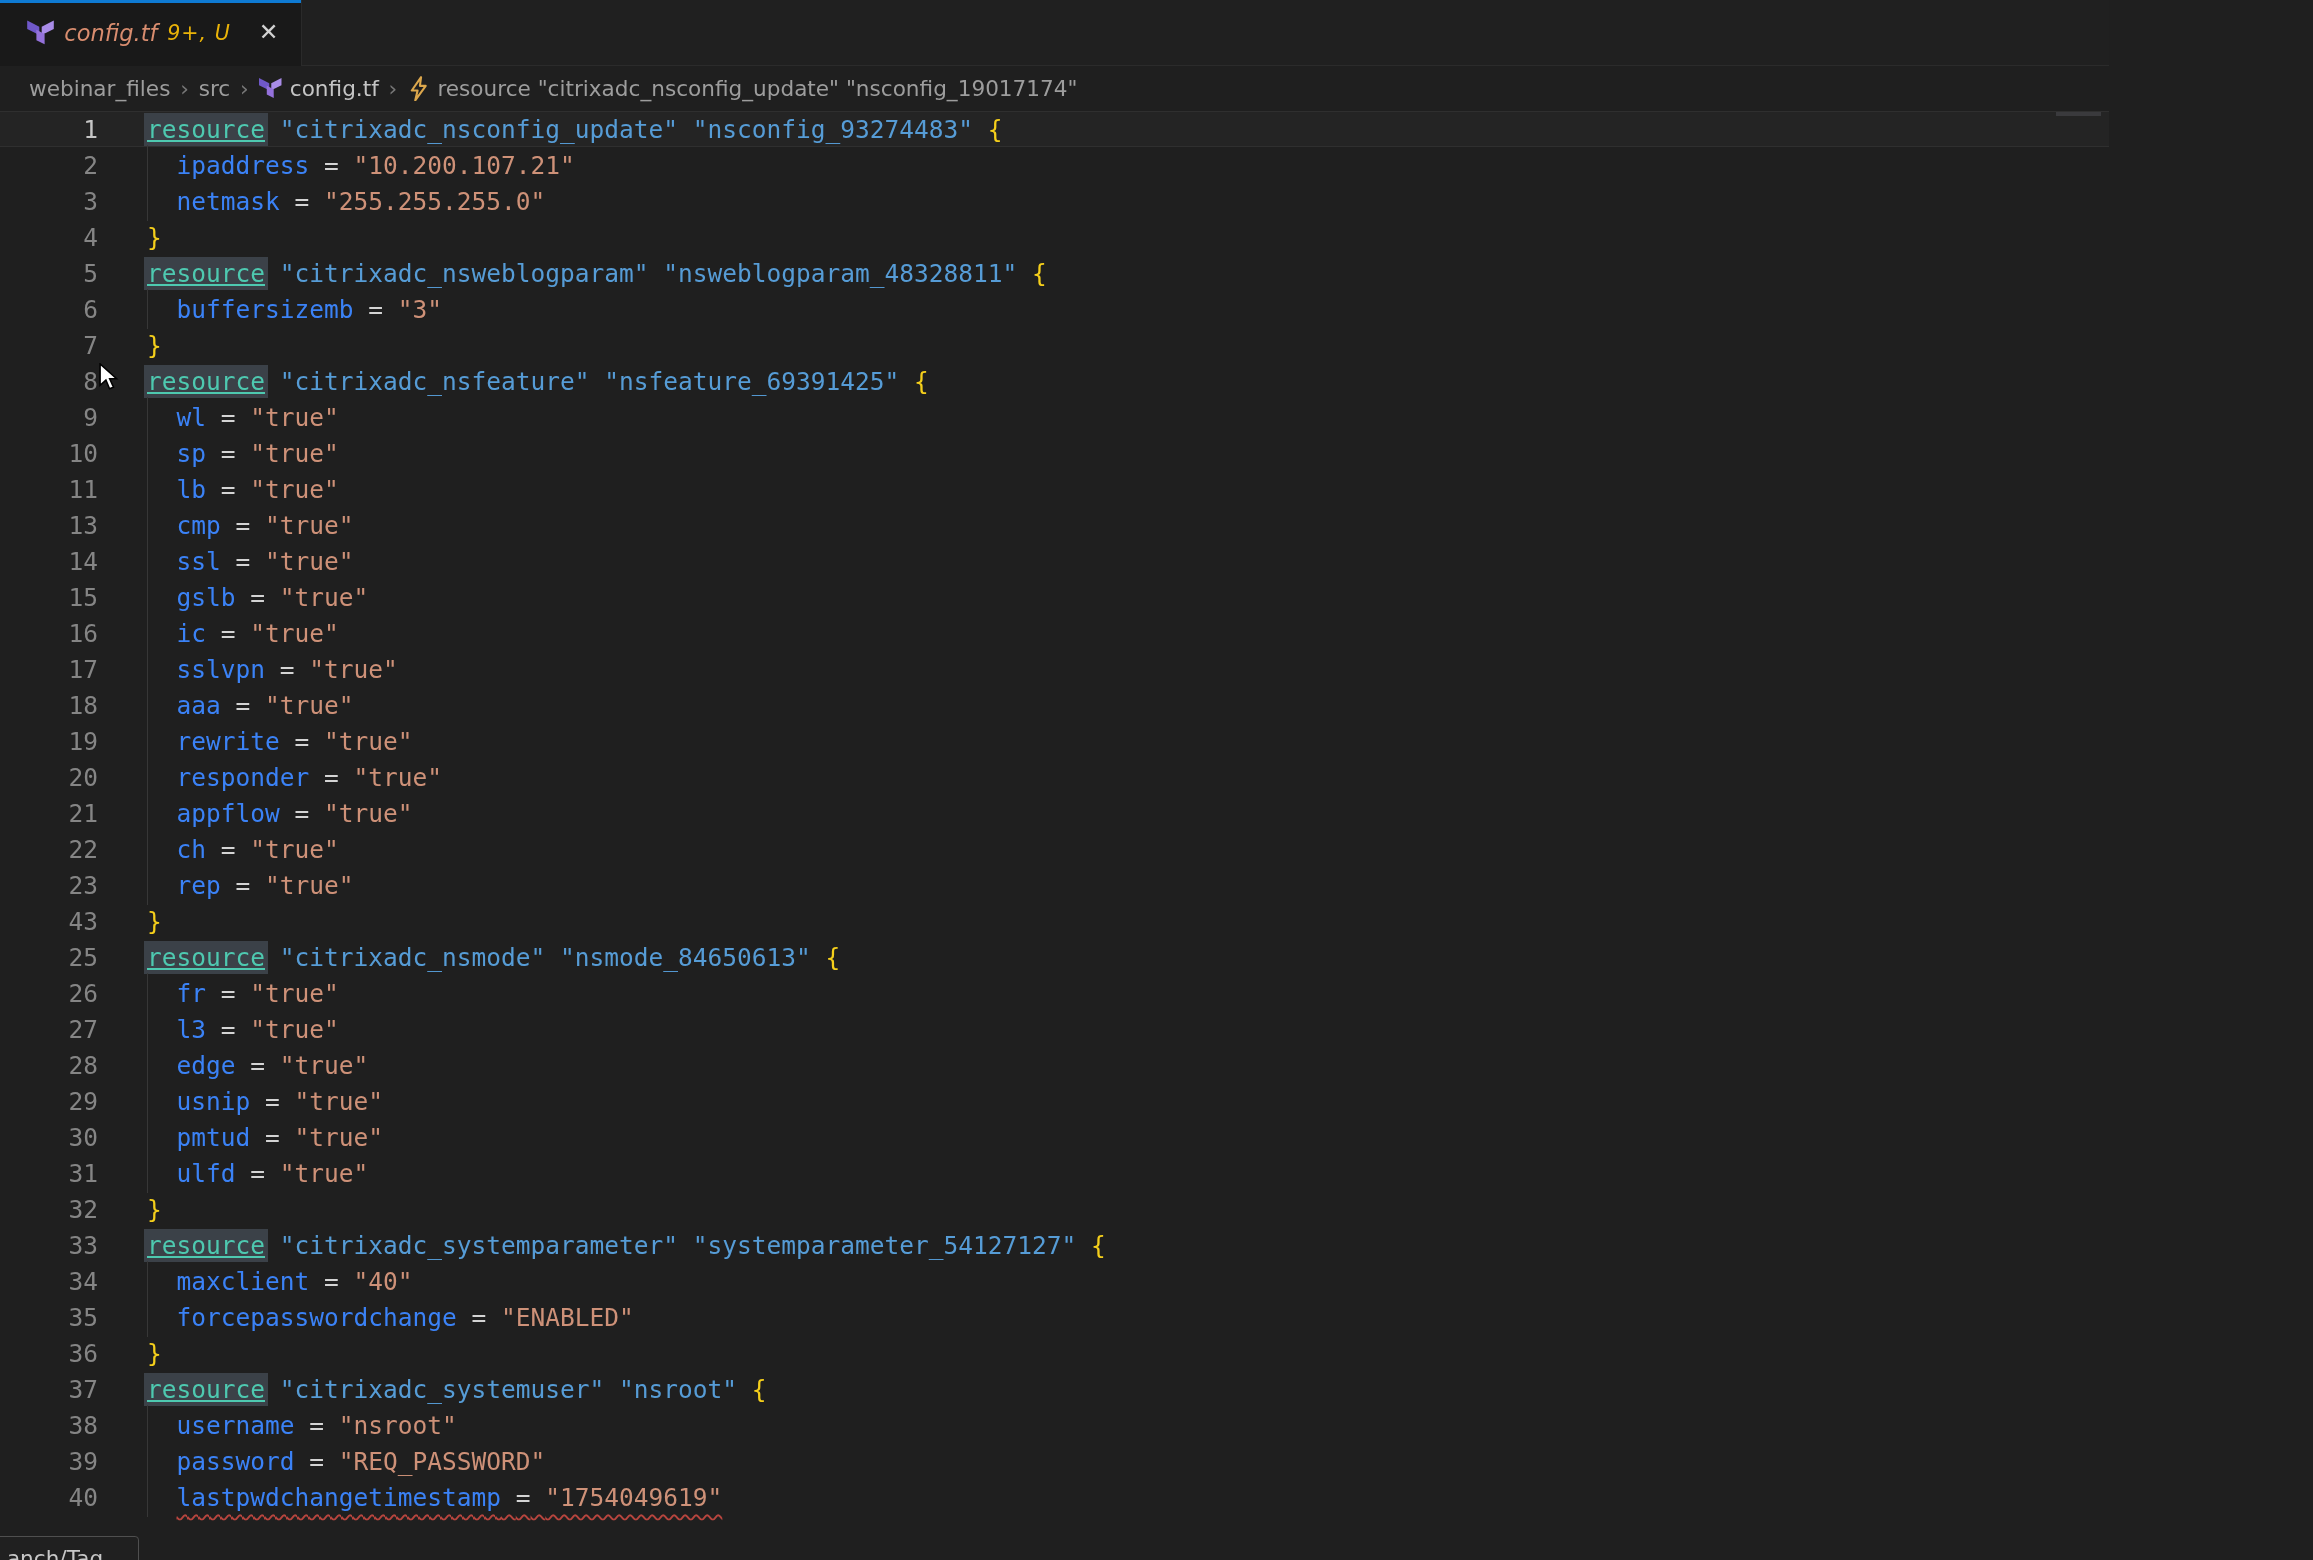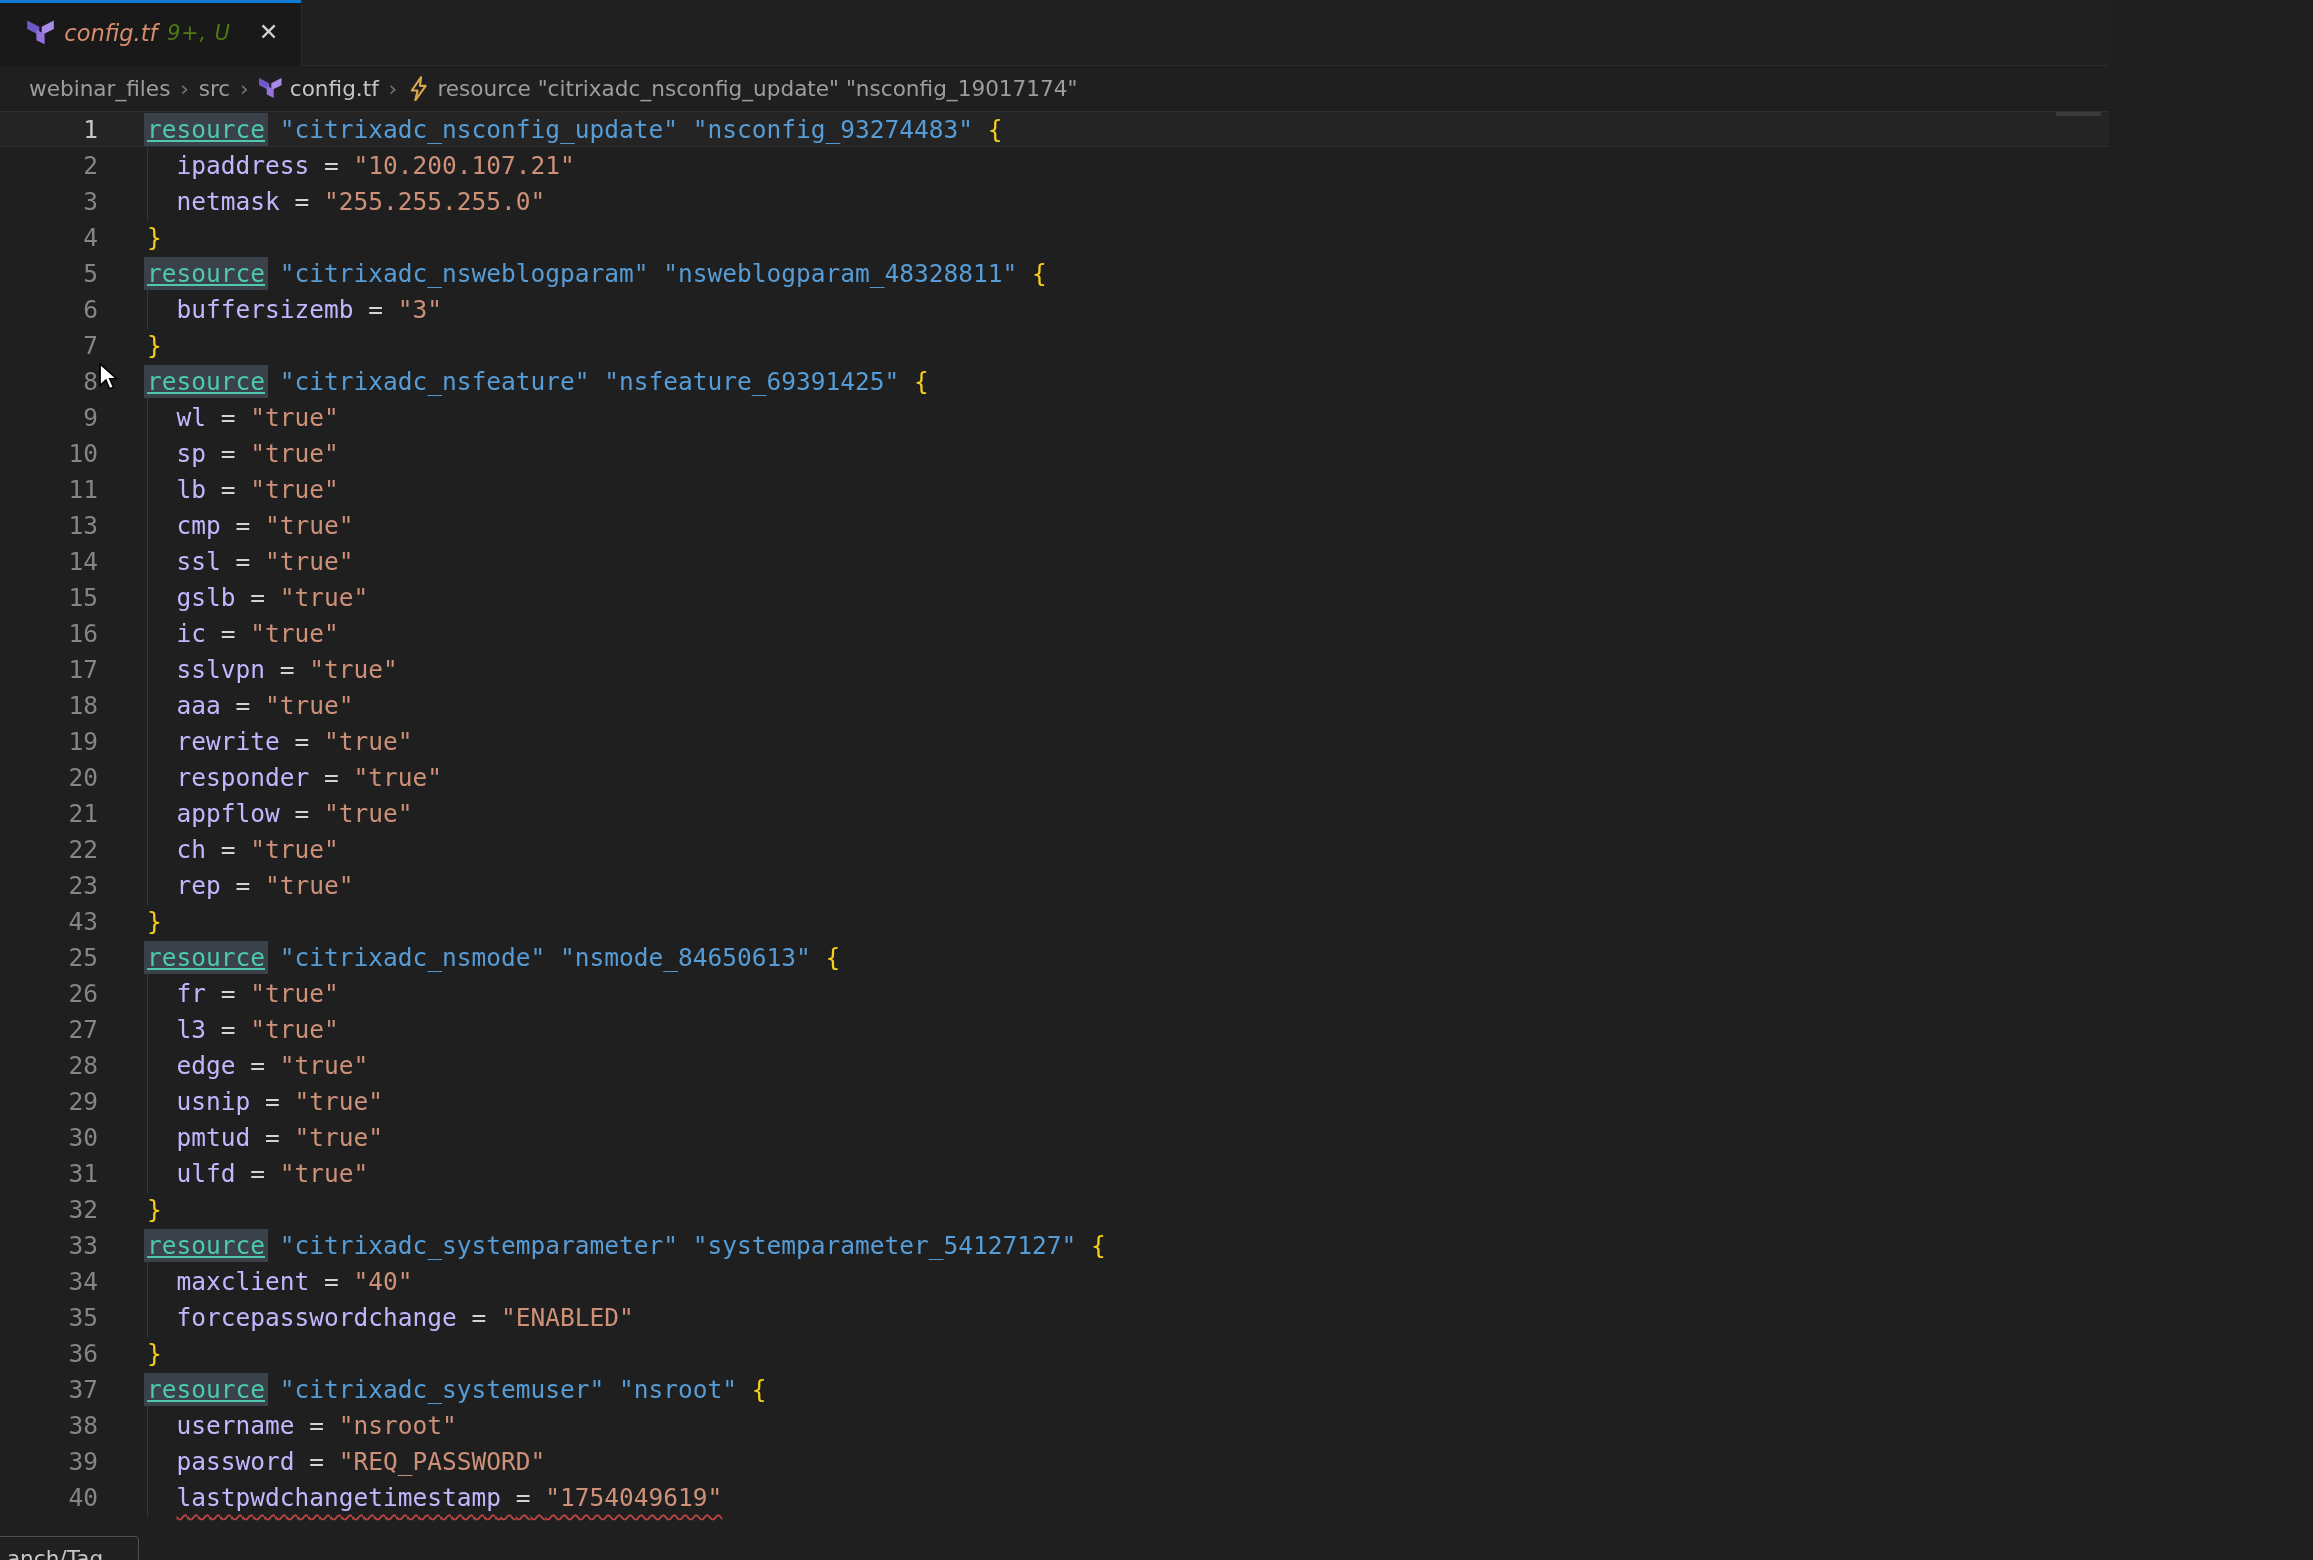--- a/index.html
+++ b/index.html
@@ -8,21 +8,21 @@
   .app { position:relative; width:2109px; height:1560px; background:#1f1f1f; }
 
   
   .tabstrip { position:absolute; top:0; left:0; right:0; height:66px;
               background:#202020; box-shadow:inset 0 -1px 0 #2b2b2b; display:flex; }
   .tab { position:relative; height:66px; background:#191919; display:inline-flex;
          align-items:center; gap:9.8px; padding:0 17.6px 0 25.5px; border-right:1px solid #2a2a2a;
          cursor:pointer; min-width:271px; }
   .tab::before { content:""; position:absolute; top:0; left:0; right:0; height:2.9px; background:#0e7ad3; }
   .tab-label { font-style:italic; font-size:22.5px; color:#d98d6f; }
-  .tab-badge { font-style:italic; font-size:20.6px; color:#4d7c0f; letter-spacing:1px; }
+  .tab-badge { font-style:italic; font-size:20.6px; color:#eab308; letter-spacing:1px; }
   .tab-close { margin-left:13.7px; color:#d2d2d2; font-size:23.5px; line-height:23.5px;
                width:29px; height:29px; display:flex; align-items:center; justify-content:center;
                border-radius:4.9px; cursor:pointer; }
   .tf-icon { display:flex; align-items:center; }
 
   
   .breadcrumbs { position:absolute; top:66px; left:0; right:0; height:45px;
                  display:flex; align-items:center; gap:8.8px; padding-left:29px;
                  font-size:21.6px; color:#9d9d9d; background:#1f1f1f; white-space:nowrap; }
   .crumb { cursor:pointer; display:inline-flex; align-items:center; gap:6.9px; }
@@ -38,21 +38,21 @@
                box-shadow:inset 0 1px 0 #2f2f2f, inset 0 -1px 0 #2f2f2f; }
   .gutter { flex:0 0 98px; text-align:right; color:#858585; user-select:none; }
   .gutter.active { color:#c6c6c6; }
   .content { margin-left:49px; position:relative; flex:1 1 auto; }
   .content.indent::before { content:""; position:absolute; left:0; top:-5.9px; bottom:-5.9px;
                width:1px; background:#373737; }
   .attrwrap { margin-left:2ch; display:inline-block; }
   .kw   { color:#4ec9b0; }
   .kw.hl{ background:#3b4148; padding:2px 2.9px; margin:-2px -2.9px;text-decoration:underline; }
   .typ  { color:#569cd6; }
-  .attr { color:#c4b5fd; }
+  .attr { color:#3b82f6; }
   .op   { color:#d4d4d4; }
   .str  { color:#ce9178; }
   .brace{ color:#f5cf1b; }
   .squiggle { text-decoration-line:underline; text-decoration-style:wavy;
               text-decoration-color:#b8453e; text-decoration-thickness:2px;
               text-underline-offset:7.8px; }
 
   
   .overview-mark { position:absolute; right:7.8px; top:112px; width:45px; height:3.9px;
                    background:#3a3a3d; }

